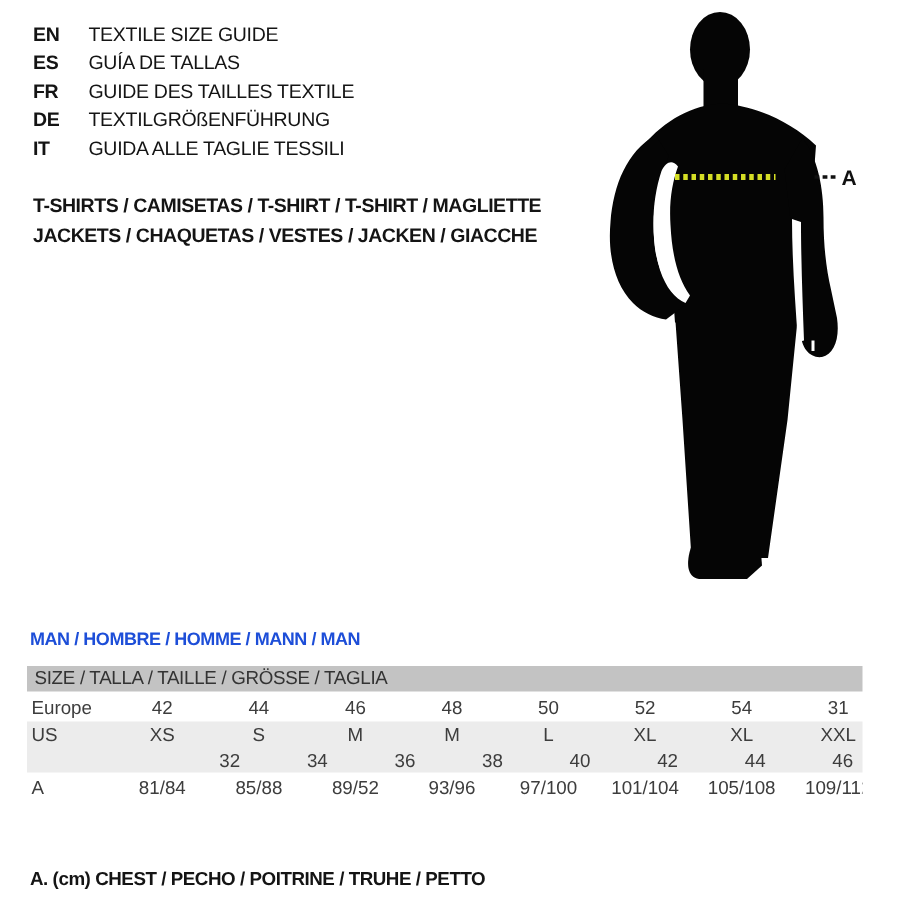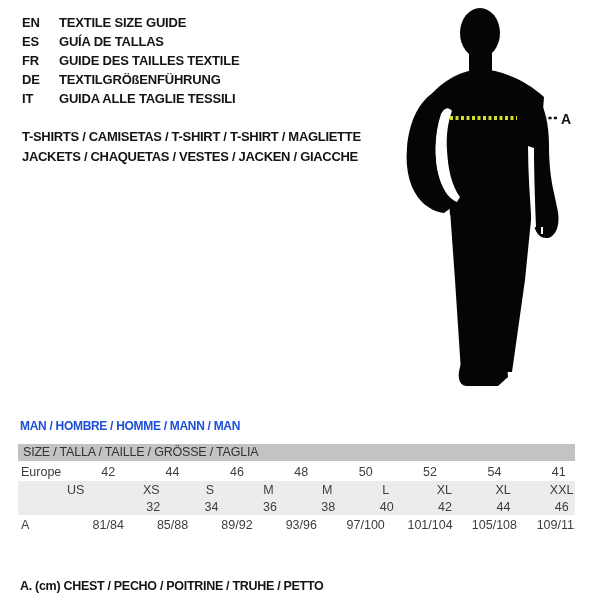--- a/index.html
+++ b/index.html
@@ -8,21 +8,21 @@
     position:relative; width:575px; height:600px; background:#ffffff;
     font-family:"Liberation Sans", sans-serif; color:#1a1a1a; overflow:hidden;
   }
   
   .lang-list { position:absolute; left:22px; top:13px; }
   .lang-row { display:flex; line-height:19px; }
   .lang-code {
     width:37px; font-size:13px; font-weight:700; letter-spacing:-0.2px; color:#141414;
   }
   .lang-label {
-    font-size:13px; font-weight:700; letter-spacing:-0.2px; color:#141414; white-space:nowrap;
+    font-size:13px; font-weight:400; letter-spacing:-0.2px; color:#141414; white-space:nowrap;
   }
   
   .categories { position:absolute; left:22px; top:127px; }
   .category-line {
     font-size:13px; font-weight:700; letter-spacing:-0.3px; line-height:20px;
     color:#141414; white-space:nowrap;
   }
   
   .figure { position:absolute; left:405px; top:0; width:180px; height:400px; }
   
@@ -34,21 +34,21 @@
   .size-table { position:absolute; left:18px; top:444px; width:573px; font-size:12.5px; color:#3d3d3d; }
   .st-header {
     background:#c3c3c3; height:17px; line-height:17px; padding-left:5px;
     letter-spacing:-0.2px; color:#333; margin-bottom:2px; white-space:nowrap;
   }
   .st-row { display:flex; align-items:center; }
   .st-label { width:58px; padding-left:3px; text-align:left; }
   .st-val { flex:1 1 0; text-align:center; }
   .row-europe { height:18px; }
   .st-band { background:#ececec; }
-  .row-us-letter { height:17px;padding-left:46px; }
+  .row-us-letter { height:17px; }
   .row-us-number { height:17px;padding-left:48px; }
   .row-a { height:19px; }
   
   .footnote {
     position:absolute; left:20px; top:579px;
     font-size:12.5px; font-weight:700; letter-spacing:-0.3px; color:#141414; white-space:nowrap;
   }
 </style>
 </head>
 <body>
@@ -110,21 +110,21 @@
 
     <div class="st-row row-europe">
       <span class="st-label">Europe</span>
       <span class="st-val">42</span>
       <span class="st-val">44</span>
       <span class="st-val">46</span>
       <span class="st-val">48</span>
       <span class="st-val">50</span>
       <span class="st-val">52</span>
       <span class="st-val">54</span>
-      <span class="st-val">41</span>
+      <span class="st-val">31</span>
     </div>
 
     <div class="st-band">
       <div class="st-row row-us-letter">
         <span class="st-label">US</span>
         <span class="st-val">XS</span>
         <span class="st-val">S</span>
         <span class="st-val">M</span>
         <span class="st-val">M</span>
         <span class="st-val">L</span>
@@ -142,21 +142,21 @@
         <span class="st-val">42</span>
         <span class="st-val">44</span>
         <span class="st-val">46</span>
       </div>
     </div>
 
     <div class="st-row row-a">
       <span class="st-label">A</span>
       <span class="st-val">81/84</span>
       <span class="st-val">85/88</span>
-      <span class="st-val">89/92</span>
+      <span class="st-val">89/52</span>
       <span class="st-val">93/96</span>
       <span class="st-val">97/100</span>
       <span class="st-val">101/104</span>
       <span class="st-val">105/108</span>
       <span class="st-val">109/112</span>
     </div>
   </div>
 
   <div class="footnote">A. (cm) CHEST / PECHO / POITRINE / TRUHE / PETTO</div>
 

